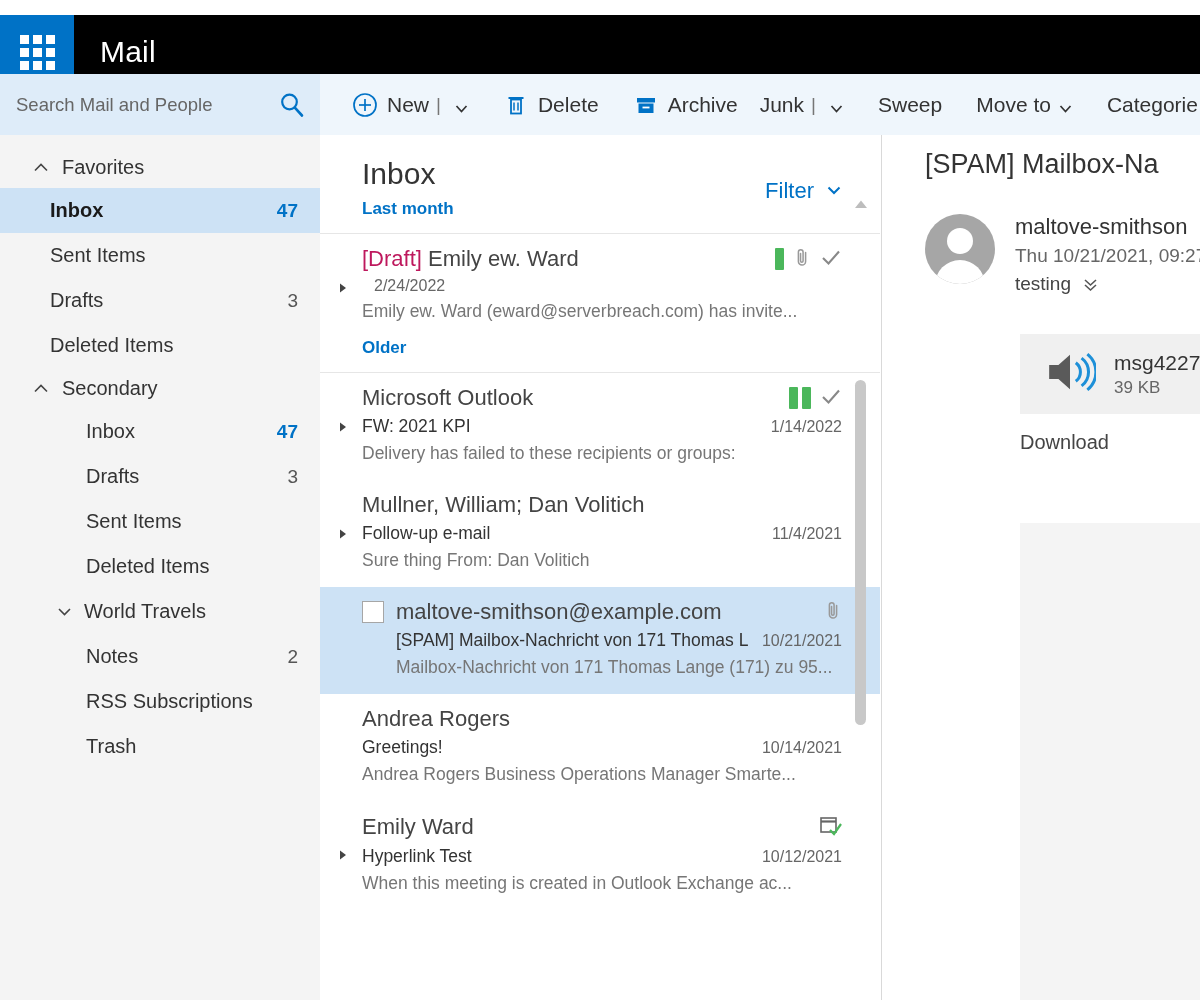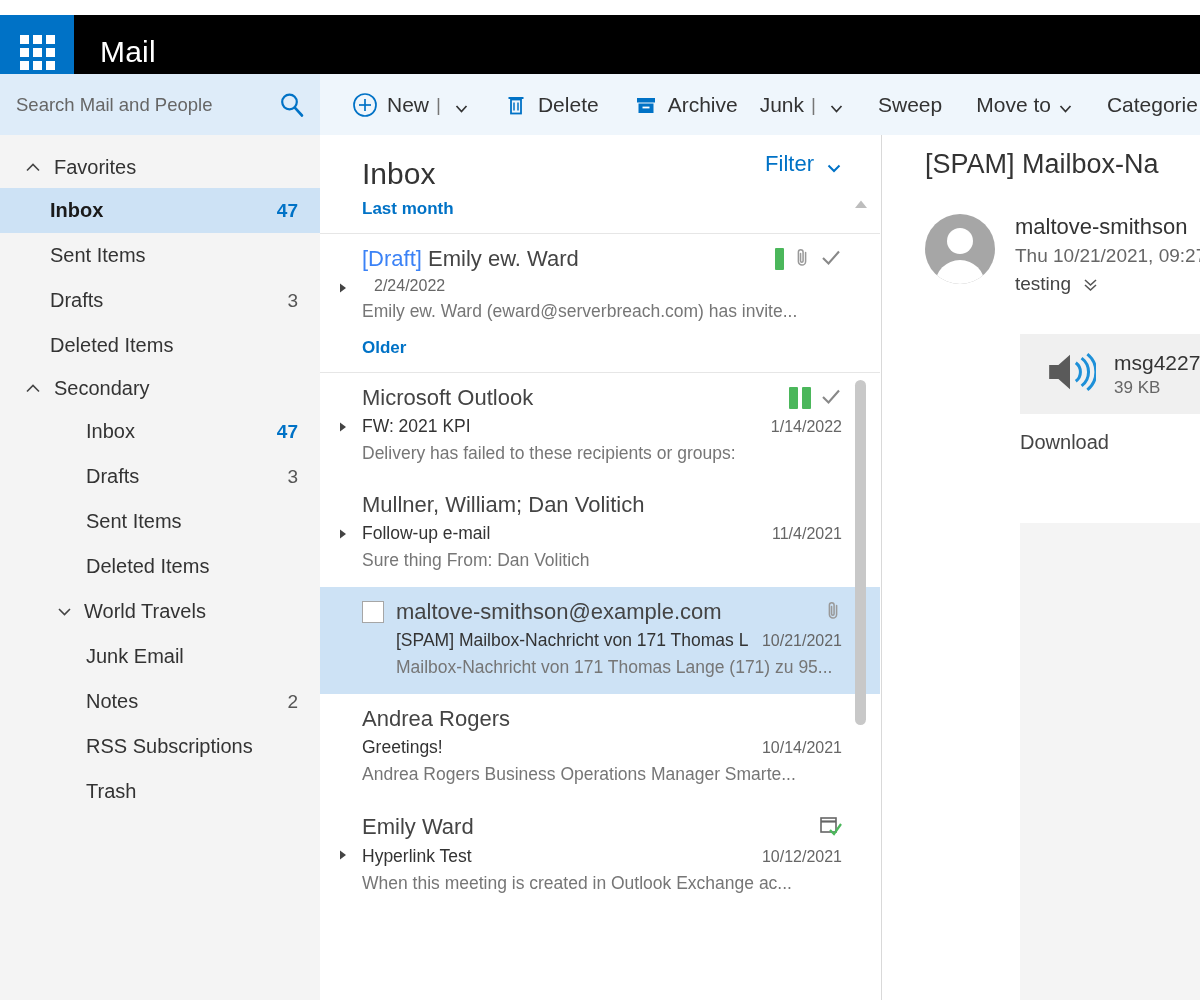--- a/index.html
+++ b/index.html
@@ -63,21 +63,21 @@
   .chev { display: inline-block; width: 15px; height: 15px; margin-left: 7px; }
   .tb-icon { display: inline-flex; width: 26px; height: 26px; align-items: center; justify-content: center; }
 
   
   .sidebar {
     position: absolute; top: 135px; left: 0; width: 320px; height: 865px;
     background: #f4f4f4; overflow: hidden; padding-top: 12px;
   }
   .nav-group {
     display: flex; align-items: center; height: 41px;
-    padding-left: 24px; cursor: pointer;
+    padding-left: 32px; cursor: pointer;
   }
   .nav-group .grp-chev { width: 18px; height: 18px; flex: 0 0 18px; }
   .nav-group .grp-label { font-size: 20px; color: #333333; margin-left: 12px; }
   .nav-item {
     display: flex; align-items: center; height: 45px;
     padding-right: 22px; cursor: pointer;
   }
   .nav-item .ni-label { font-size: 20px; color: #333333; flex: 1; }
   .nav-item .ni-count { font-size: 19px; color: #555555; }
   .nav-item.lvl1 { padding-left: 50px; }
@@ -90,42 +90,42 @@
   .nav-item .item-chev { width: 17px; height: 17px; flex: 0 0 17px; margin-right: 11px; }
 
   
   .list-pane {
     position: absolute; top: 135px; left: 320px; width: 560px; height: 865px;
     background: #ffffff; overflow: hidden;
   }
   .list-header { padding: 22px 24px 0 42px; position: relative; }
   .list-title { font-size: 30px; color: #333333; font-weight: 400; }
   .list-filter {
-    position: absolute; right: 38px; top: 16px;
+    position: absolute; right: 38px; top: 43px;
     font-size: 22px; color: #0072c6; cursor: pointer;
-    display: flex; align-items: center;
+    display: flex; align-items: flex-start;
   }
   .list-filter .chev { width: 16px; height: 16px; margin-left: 12px; }
   .group-label {
     font-size: 17px; color: #0072c6; font-weight: bold;
     padding: 8px 0 0 42px;
   }
   .group-label.older { padding-top: 0; }
   .msg-sep { height: 1px; background: #e6e6e6; margin-top: 14px; }
 
   .msg-row {
     position: relative; padding: 12px 38px 16px 42px; cursor: pointer;
   }
   .msg-row.selected { background: #cde2f5; }
   .msg-line1 { display: flex; align-items: center; }
   .msg-sender {
     font-size: 22px; color: #444444; font-weight: 400; flex: 1;
     overflow: hidden; text-overflow: ellipsis; white-space: nowrap;
   }
-  .msg-sender .draft-tag { color: #3b82f6; }
+  .msg-sender .draft-tag { color: #be185d; }
   .msg-flags { display: flex; align-items: center; gap: 9px; flex: 0 0 auto; margin-left: 8px; }
   .cat-bar { display: block; width: 9px; height: 22px; border-radius: 1px; }
   .msg-line2 { display: flex; align-items: baseline; margin-top: 5px; }
   .msg-subject {
     font-size: 17.5px; color: #333333; flex: 1;
     overflow: hidden; text-overflow: ellipsis; white-space: nowrap;
   }
   .msg-date { font-size: 16px; color: #666666; flex: 0 0 auto; margin-left: 12px; }
   .msg-preview {
     font-size: 17.5px; color: #767676; margin-top: 6px;
@@ -359,24 +359,20 @@
       <span class="ni-label">Deleted Items</span>
       <span class="ni-count"></span>
     </div>
     <div class="nav-item has-chev">
       <span class="item-chev">
         <svg viewBox="0 0 17 17" width="17" height="17">
           <polyline points="3,6 8.5,11.5 14,6" fill="none" stroke="#444" stroke-width="1.6"></polyline>
         </svg>
       </span>
       <span class="ni-label">World Travels</span>
-      <span class="ni-count"></span>
-    </div>
-    <div class="nav-item lvl2">
-      <span class="ni-label">Junk Email</span>
       <span class="ni-count"></span>
     </div>
     <div class="nav-item lvl2">
       <span class="ni-label">Notes</span>
       <span class="ni-count">2</span>
     </div>
     <div class="nav-item lvl2">
       <span class="ni-label">RSS Subscriptions</span>
       <span class="ni-count"></span>
     </div>

